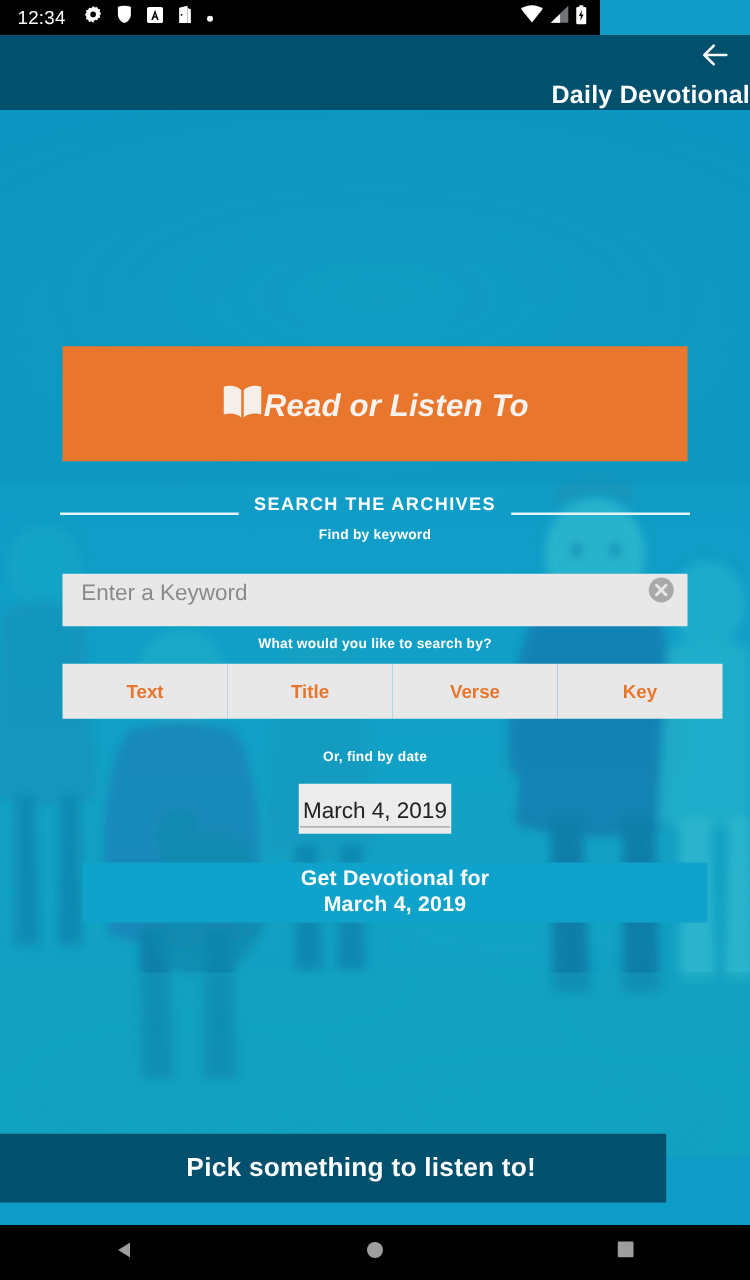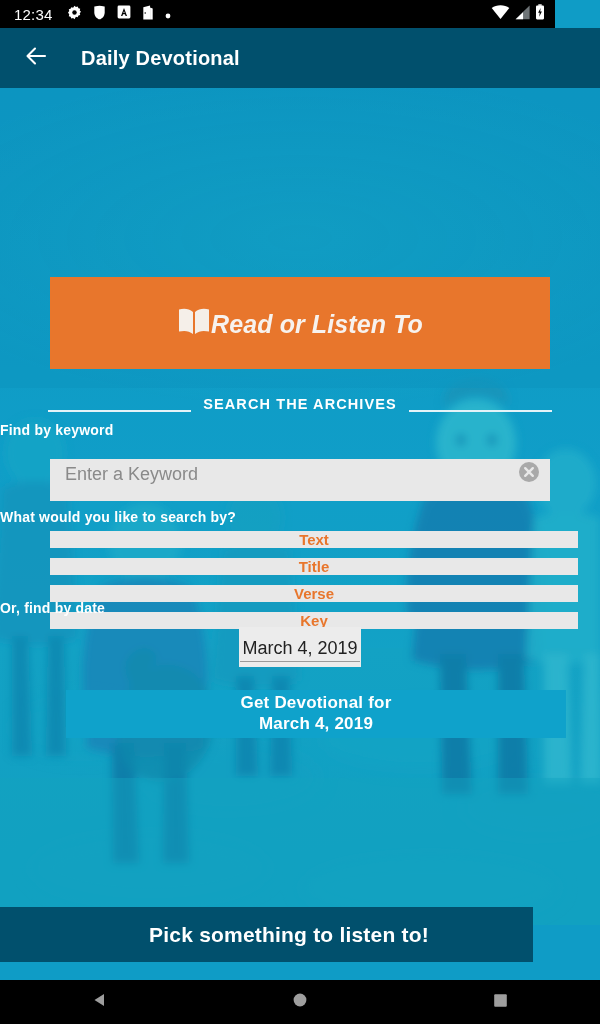--- a/index.html
+++ b/index.html
@@ -16,21 +16,21 @@
     width: 600px;
     height: 1024px;
     overflow: hidden;
     background: #0f9cc6;
   }
 
   
   .status-bar {
     position: absolute;
     top: 0; left: 0;
-    width: 555px;
+    width: 480px;
     height: 28px;
     background: #000000;
     display: flex;
     align-items: center;
     box-sizing: border-box;
     padding: 0 10px 0 14px;
     z-index: 40;
   }
   .status-clock {
     color: #ffffff;
@@ -53,22 +53,23 @@
   .sicon { display: block; }
 
   
   .app-bar {
     position: absolute;
     top: 28px; left: 0;
     width: 600px;
     height: 60px;
     background: #01506d;
     display: flex;
-    align-items: center;
+    align-items: flex-end;
     z-index: 30;
+    flex-direction: column;
   }
   .back-btn {
     width: 56px;
     height: 56px;
     display: flex;
     align-items: center;
     justify-content: center;
     margin-left: 8px;
     cursor: pointer;
   }
@@ -144,22 +145,23 @@
     color: #ffffff;
     font-size: 14.5px;
     font-weight: bold;
     letter-spacing: 1.1px;
     white-space: nowrap;
   }
 
   .field-label {
     position: absolute;
     width: 600px;
+    text-align: center;
     color: #ffffff;
-    font-size: 14px;
+    font-size: 11px;
     font-weight: bold;
     letter-spacing: 0.2px;
   }
   .label-keyword { top: 334px; }
   .label-searchby { top: 421px; }
   .label-bydate  { top: 512px; }
 
   .search-field {
     position: absolute;
     left: 50px; top: 371px;
@@ -177,22 +179,20 @@
     font-size: 18px;
     flex: 1 1 auto;
   }
   .clear-icon { flex: 0 0 auto; cursor: pointer; }
 
   .chip-row {
     position: absolute;
     left: 50px; top: 443px;
     width: 528px;
     display: flex;
-    gap: 10px;
-    flex-direction: column;
   }
   .chip {
     flex: 1 1 0;
     height: 44px;
     background: #e8e8e8;
     display: flex;
     align-items: center;
     justify-content: center;
     color: #e8762c;
     font-size: 15px;

